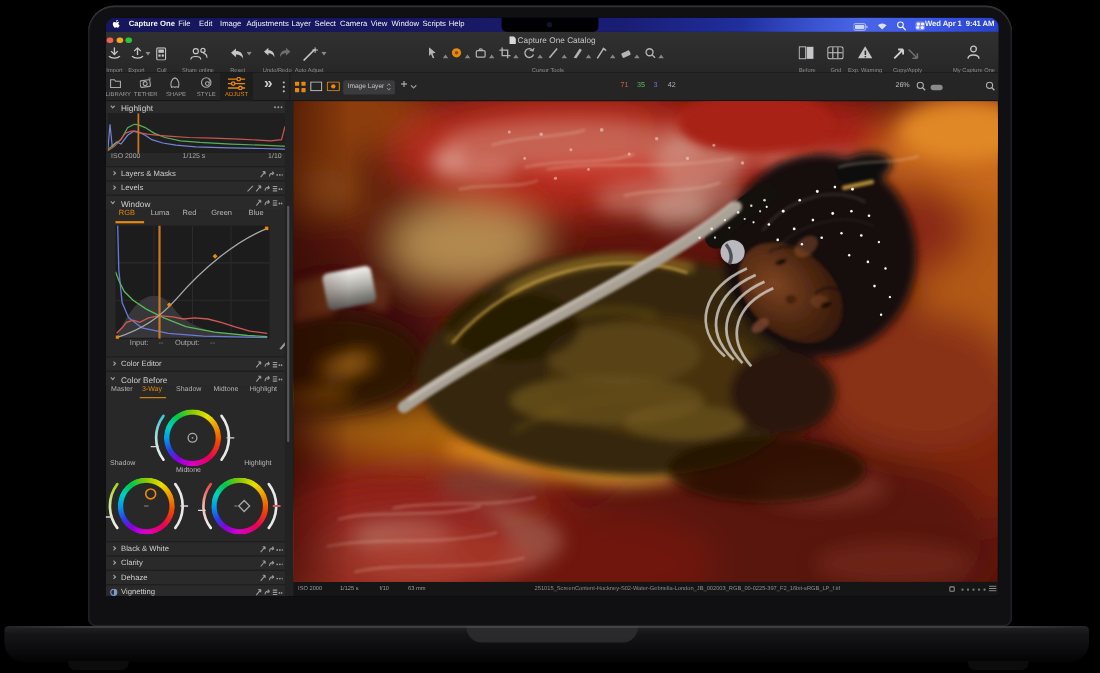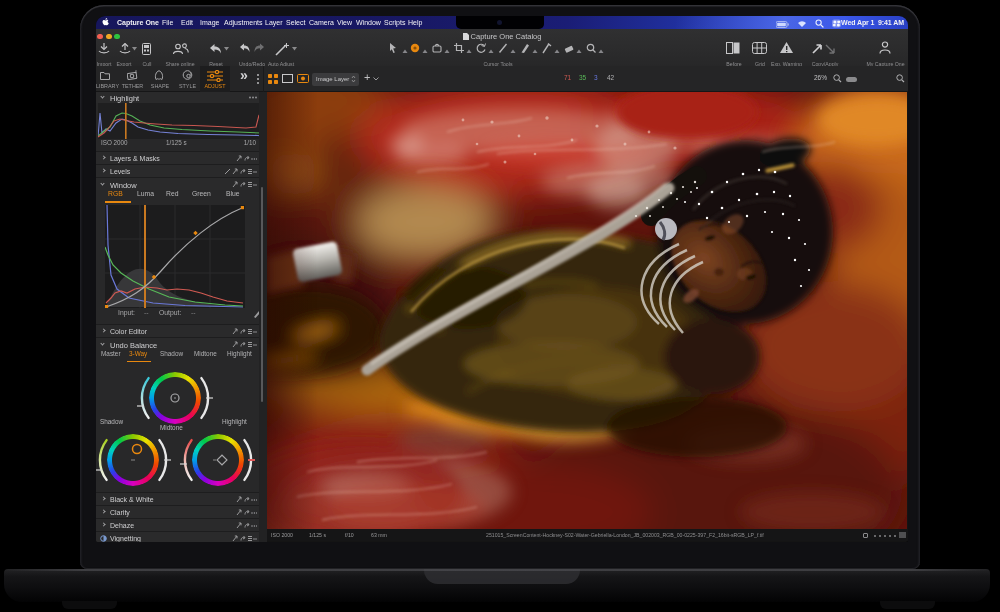--- a/index.html
+++ b/index.html
@@ -468,21 +468,21 @@
               </g>
               <g fill="#9a9a9c">
                 <circle cx="30" cy="4" r="0.8"></circle>
                 <circle cx="32" cy="4" r="0.8"></circle>
                 <circle cx="34" cy="4" r="0.8"></circle>
               </g>
             </svg>
           </div>
         <div class="srow hdr" style="top:245px">
             <span class="chev-d" style="top:4px"></span>
-            <span class="nm">Undo Balance</span>
+            <span class="nm">Color Before</span>
             <svg class="rowicons" width="33" height="7" viewBox="0 0 33 7">
               <g stroke="#9a9a9c" fill="none">
                 <path d="M9 6 L13 1 M13 1 L13 3.4 M13 1 L10.8 1" stroke-width="1"></path>
                 <path d="M17 5.5 C17 2.5 19 2 21 2.8 M21 2.8 19.6 1 M21 2.8 19 4" stroke-width="1"></path>
               </g>
               <g stroke="#9a9a9c">
                 <line x1="24" y1="1.5" x2="28" y2="1.5"></line>
                 <line x1="24" y1="3.5" x2="28" y2="3.5"></line>
                 <line x1="24" y1="5.5" x2="28" y2="5.5"></line>
               </g>

